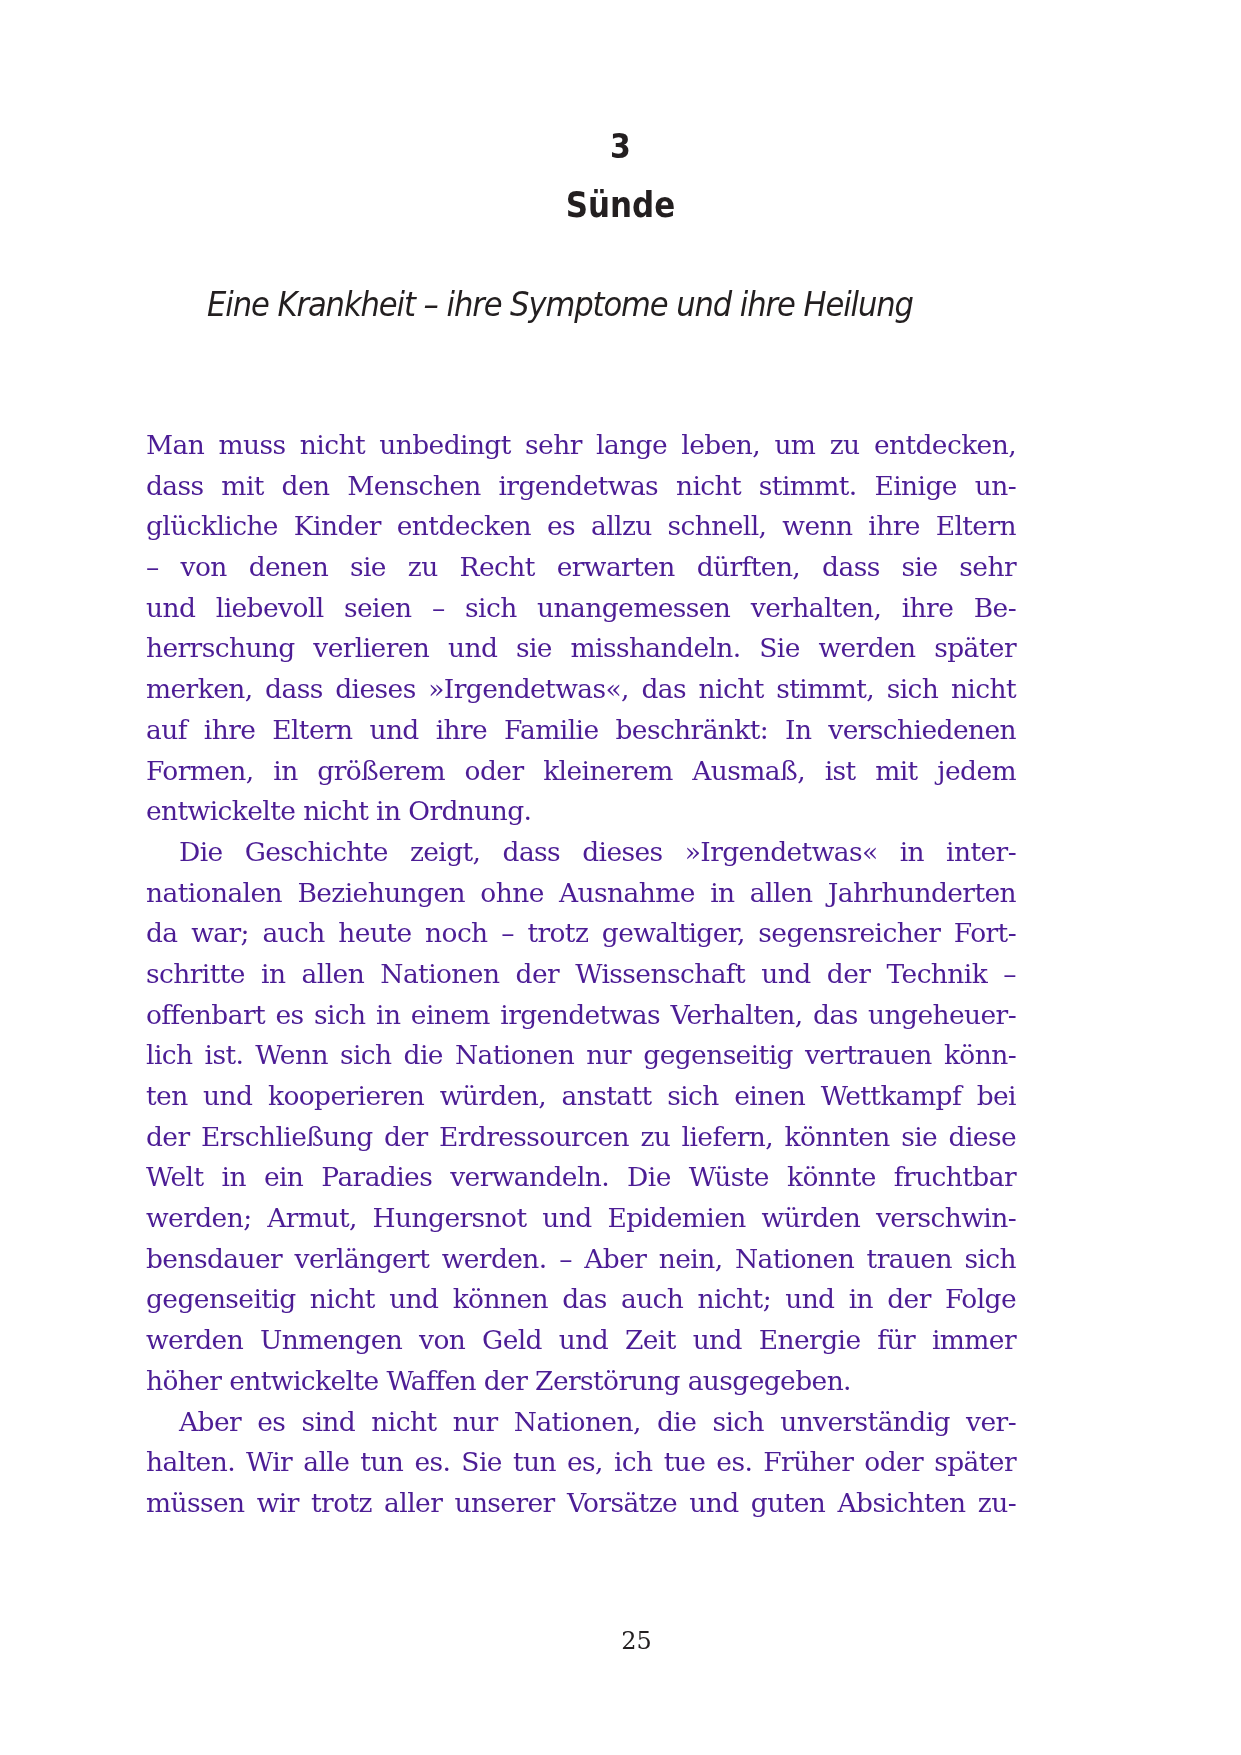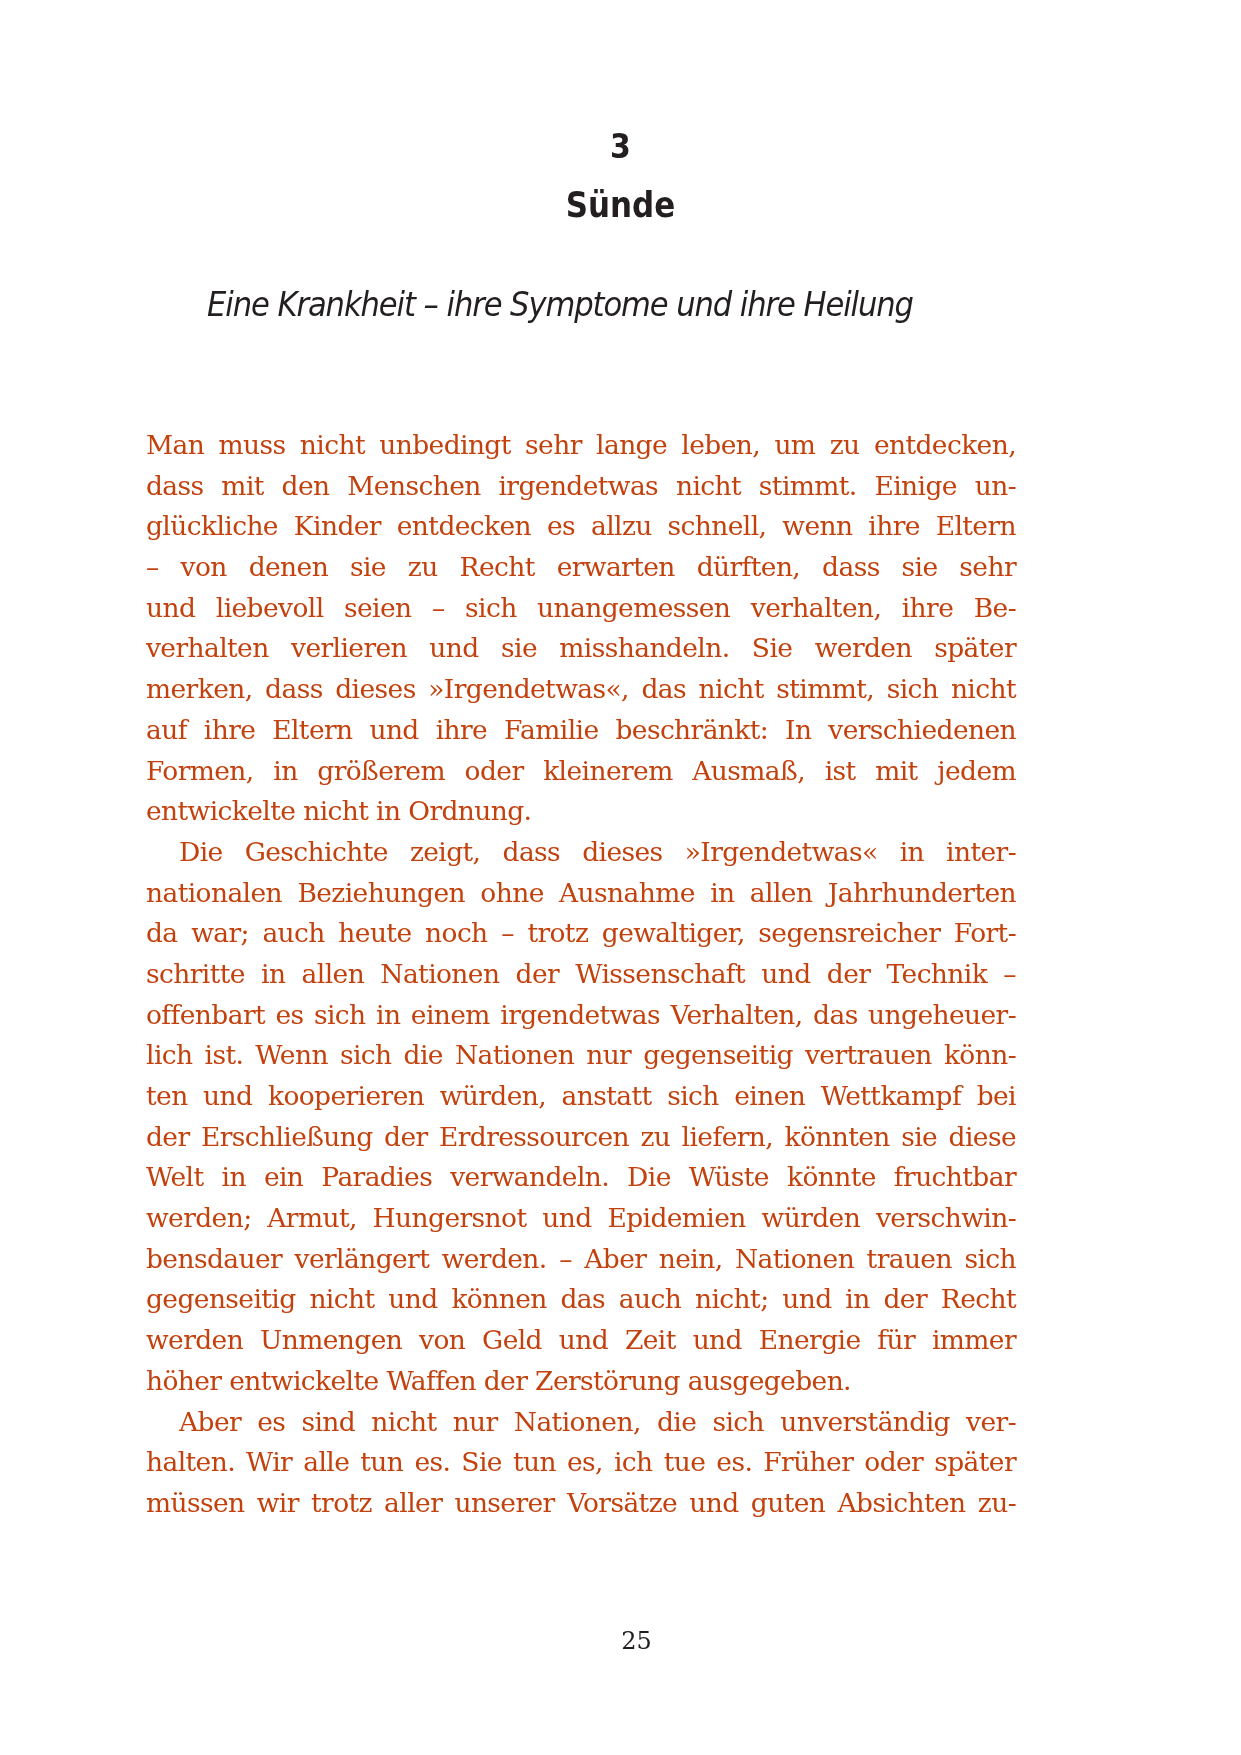--- a/index.html
+++ b/index.html
@@ -14,21 +14,21 @@
     font-family: "DejaVu Sans", sans-serif; font-weight: bold; font-size: 36px; line-height: 44px;
     transform: scaleX(0.86);
   }
   .subtitle {
     position: absolute; left: 150px; width: 820px; top: 282px; text-align: center;
     font-family: "DejaVu Sans", sans-serif; font-style: italic; font-size: 34px; line-height: 44px;
     letter-spacing: -1.2px; transform: scaleX(0.9);
   }
   .body-text {
     position: absolute; left: 146px; width: 870px; top: 425px;
-    font-family: "DejaVu Serif", serif; font-size: 26.5px; color: #c2410c;
+    font-family: "DejaVu Serif", serif; font-size: 26.5px; color: #4c1d95;
   }
   .line {
     display: block; height: 40.7px; line-height: 40.7px; white-space: nowrap;
     text-align: justify; text-align-last: justify; letter-spacing: -0.6px;
     transform-origin: left center;
   }
   .line.last { text-align-last: left; }
   .line.indent { padding-left: 33px; }
   .page-number {
     position: absolute; left: 16px; width: 1241px; top: 1626px; text-align: center;
@@ -42,39 +42,39 @@
 <div class="chapter-title">Sünde</div>
 <div class="subtitle">Eine Krankheit – ihre Symptome und ihre Heilung</div>
 
 <div class="body-text">
   <div>
     <span class="line">Man muss nicht unbedingt sehr lange leben, um zu entdecken,</span>
     <span class="line">dass mit den Menschen irgendetwas nicht stimmt. Einige un-</span>
     <span class="line">glückliche Kinder entdecken es allzu schnell, wenn ihre Eltern</span>
     <span class="line">– von denen sie zu Recht erwarten dürften, dass sie sehr</span>
     <span class="line">und liebevoll seien – sich unangemessen verhalten, ihre Be-</span>
-    <span class="line">verhalten verlieren und sie misshandeln. Sie werden später</span>
+    <span class="line">herrschung verlieren und sie misshandeln. Sie werden später</span>
     <span class="line">merken, dass dieses »Irgendetwas«, das nicht stimmt, sich nicht</span>
     <span class="line">auf ihre Eltern und ihre Familie beschränkt: In verschiedenen</span>
     <span class="line">Formen, in größerem oder kleinerem Ausmaß, ist mit jedem</span>
     <span class="line last">entwickelte nicht in Ordnung.</span>
   </div>
   <div>
     <span class="line indent">Die Geschichte zeigt, dass dieses »Irgendetwas« in inter-</span>
     <span class="line">nationalen Beziehungen ohne Ausnahme in allen Jahrhunderten</span>
     <span class="line">da war; auch heute noch – trotz gewaltiger, segensreicher Fort-</span>
     <span class="line">schritte in allen Nationen der Wissenschaft und der Technik –</span>
     <span class="line">offenbart es sich in einem irgendetwas Verhalten, das ungeheuer-</span>
     <span class="line">lich ist. Wenn sich die Nationen nur gegenseitig vertrauen könn-</span>
     <span class="line">ten und kooperieren würden, anstatt sich einen Wettkampf bei</span>
     <span class="line">der Erschließung der Erdressourcen zu liefern, könnten sie diese</span>
     <span class="line">Welt in ein Paradies verwandeln. Die Wüste könnte fruchtbar</span>
     <span class="line">werden; Armut, Hungersnot und Epidemien würden verschwin-</span>
     <span class="line">bensdauer verlängert werden. – Aber nein, Nationen trauen sich</span>
-    <span class="line">gegenseitig nicht und können das auch nicht; und in der Recht</span>
+    <span class="line">gegenseitig nicht und können das auch nicht; und in der Folge</span>
     <span class="line">werden Unmengen von Geld und Zeit und Energie für immer</span>
     <span class="line last">höher entwickelte Waffen der Zerstörung ausgegeben.</span>
   </div>
   <div>
     <span class="line indent">Aber es sind nicht nur Nationen, die sich unverständig ver-</span>
     <span class="line">halten. Wir alle tun es. Sie tun es, ich tue es. Früher oder später</span>
     <span class="line">müssen wir trotz aller unserer Vorsätze und guten Absichten zu-</span>
   </div>
 </div>
 

